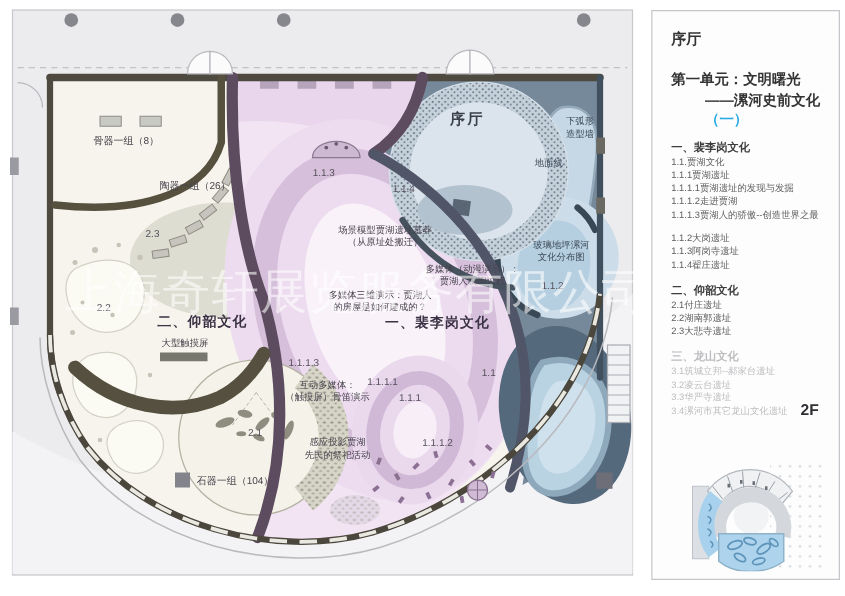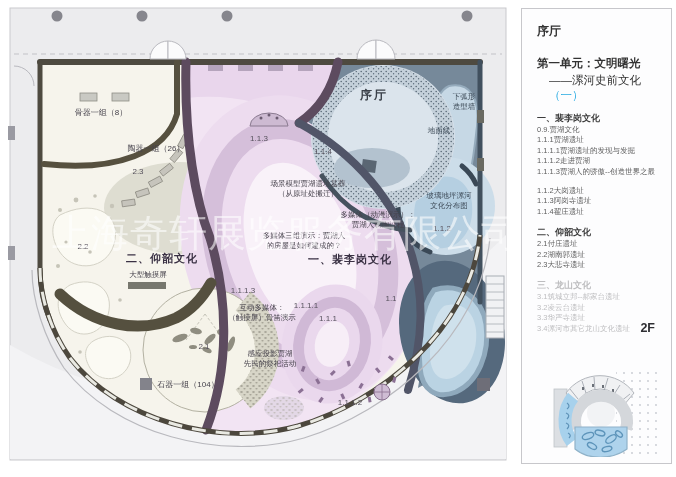--- a/index.html
+++ b/index.html
@@ -27,21 +27,21 @@
   }
 
   
   .sidebar {
     position:absolute; left:521px; top:8px; width:151px; height:456px;
     box-sizing:border-box; background:#fdfdfe; border:1px solid #c7c7cb;
     padding:14px 8px 0 15px; z-index:2;
   }
   .sb-hall { font-size:12px; font-weight:bold; color:#333; margin-bottom:16px; }
   .sb-u1   { font-size:11.5px; font-weight:bold; color:#333; }
-  .sb-u2   { font-size:11.5px; font-weight:normal; color:#333; margin:2px 0 0 12px; }
+  .sb-u2   { font-size:11.5px; font-weight:bold; color:#333; margin:2px 0 0 27px; }
   .accent  { color:#29abe2; }
   .sb-sec-title { font-size:9px; font-weight:bold; color:#3c3c3c; margin-top:9px; }
   .sb-item { font-size:7.5px; color:#5e5e5e; line-height:10.4px; }
   .sb-gap  { height:9px; }
   .muted .sb-sec-title, .muted .sb-item { color:#bdbdbf; }
   .sb-floor {
     position:absolute; right:16px; top:312px;
     font-size:12.5px; font-weight:bold; color:#2f2f33;
   }
   .minimap { position:absolute; left:20px; top:338px; }
@@ -230,21 +230,21 @@
       <rect x="477" y="110" width="7" height="13" fill="#6a6a62"></rect>
       <rect x="477" y="158" width="7" height="13" fill="#6a6a62"></rect>
       <rect x="140" y="378" width="12" height="12" fill="#83838b"></rect>
     </g>
   </svg>
   </div>
 
   <div class="lbl hall-title" style="left:374px; top:96px;">序厅</div>
   <div class="lbl" style="left:101px; top:113px;">骨器一组（8）</div>
   <div class="lbl" style="left:156px; top:149px;text-align:right;">陶器一组（26）</div>
-  <div class="lbl code" style="left:122px; top:172px;margin-left:16px;">2.3</div>
+  <div class="lbl code" style="left:122px; top:188px;">2.3</div>
   <div class="lbl code" style="left:83px;  top:247px;">2.2</div>
   <div class="lbl zone-title" style="left:162px; top:258px;">二、仰韶文化</div>
   <div class="lbl" style="left:148px; top:275px; font-size:7.5px;text-align:center;">大型触摸屏</div>
   <div class="lbl" style="left:188px; top:385px;">石器一组（104）</div>
   <div class="lbl code" style="left:204px; top:347px;">2.1</div>
 
   <div class="lbl code" style="left:259px; top:139px;">1.1.3</div>
   <div class="lbl code" style="left:323px; top:152px;">1.1.4</div>
   <div class="lbl" style="left:308px; top:189px; font-size:7.5px;">
     <div>场景模型贾湖遗址墓葬</div>
@@ -265,21 +265,21 @@
     <div>互动多媒体：</div>
     <div>（触摸屏）骨笛演示</div>
   </div>
   <div class="lbl" style="left:270px; top:337px; font-size:7.5px;margin-top:22px;">
     <div>感应投影贾湖</div>
     <div>先民的祭祀活动</div>
   </div>
   <div class="lbl code" style="left:306px; top:306px;">1.1.1.1</div>
   <div class="lbl code" style="left:328px; top:319px;">1.1.1</div>
   <div class="lbl code" style="left:391px; top:299px;">1.1</div>
-  <div class="lbl code" style="left:350px; top:355px;margin-top:48px;">1.1.1.2</div>
+  <div class="lbl code" style="left:350px; top:355px;">1.1.1.2</div>
 
   <div class="lbl blue-lbl" style="left:464px; top:102px; font-size:7.5px;">
     <div>下弧形</div>
     <div>造型墙</div>
   </div>
   <div class="lbl blue-lbl" style="left:439px; top:131px; font-size:7.5px;">地面线</div>
   <div class="lbl blue-lbl" style="left:449px; top:201px; font-size:7.5px;">
     <div>玻璃地坪漯河</div>
     <div>文化分布图</div>
   </div>
@@ -288,21 +288,21 @@
 
   <div class="sidebar">
     <div class="sb-hall">序厅</div>
     <div class="sb-u1">第一单元：文明曙光</div>
     <div class="sb-u2">
       <span>——漯河史前文化</span><span class="accent">（一）</span>
     </div>
 
     <div>
       <div class="sb-sec-title">一、裴李岗文化</div>
-      <div class="sb-item">0.9.贾湖文化</div>
+      <div class="sb-item">1.1.贾湖文化</div>
       <div class="sb-item">1.1.1贾湖遗址</div>
       <div class="sb-item">1.1.1.1贾湖遗址的发现与发掘</div>
       <div class="sb-item">1.1.1.2走进贾湖</div>
       <div class="sb-item">1.1.1.3贾湖人的骄傲--创造世界之最</div>
       <div class="sb-gap"></div>
       <div class="sb-item">1.1.2大岗遗址</div>
       <div class="sb-item">1.1.3阿岗寺遗址</div>
       <div class="sb-item">1.1.4翟庄遗址</div>
     </div>
 

